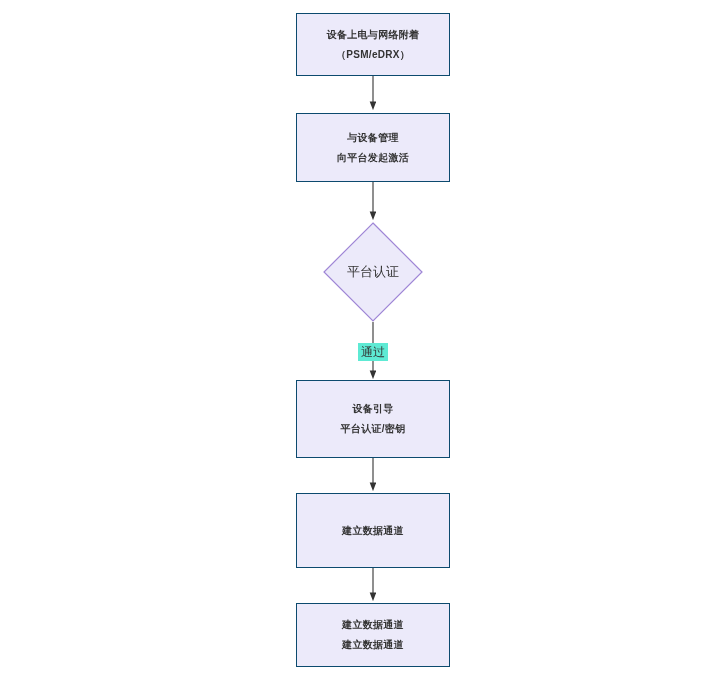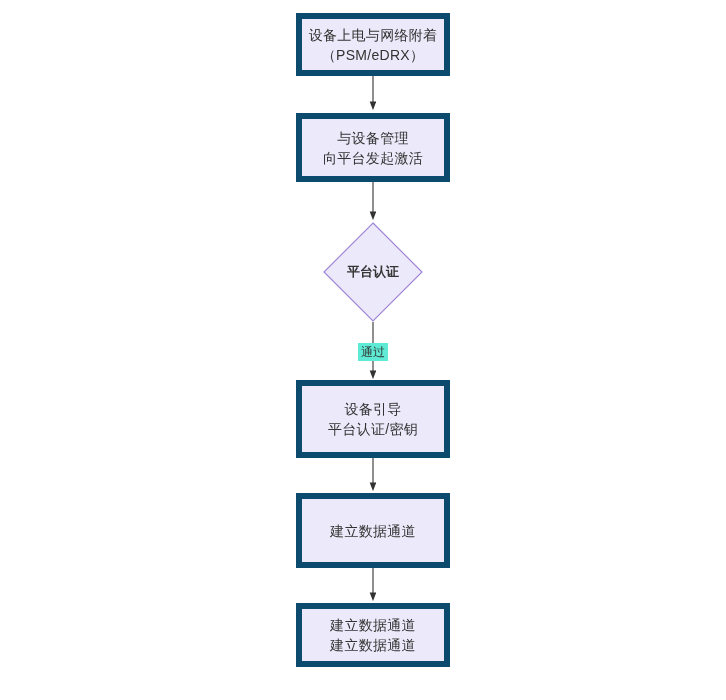--- a/index.html
+++ b/index.html
@@ -29,30 +29,31 @@
     width: 726px;
     height: 700px;
     pointer-events: none;
   }
 
   
   .node {
     position: absolute;
     box-sizing: border-box;
     background: #eceafa;
-    border: 6px solid #0c4a6e;
+    border: 1px solid #0c4a6e;
     display: flex;
     flex-direction: column;
     align-items: center;
     justify-content: center;
     color: #333333;
-    font-size: 14px;
+    font-size: 10px;
     line-height: 20px;
     text-align: center;
     letter-spacing: 0.3px;
+    font-weight: bold;
   }
   .node .line {
     display: block;
     white-space: nowrap;
   }
 
   
   .decision {
     position: absolute;
     width: 100px;
@@ -72,21 +73,20 @@
     width: 100px;
     height: 100px;
     display: flex;
     align-items: center;
     justify-content: center;
     color: #333333;
     font-size: 13px;
     line-height: 18px;
     text-align: center;
     white-space: nowrap;
-    font-weight: bold;
   }
 
   
   .edge-label {
     position: absolute;
     background: #5eead4;
     color: #333333;
     font-size: 12px;
     line-height: 16px;
     padding: 1px 3px;

